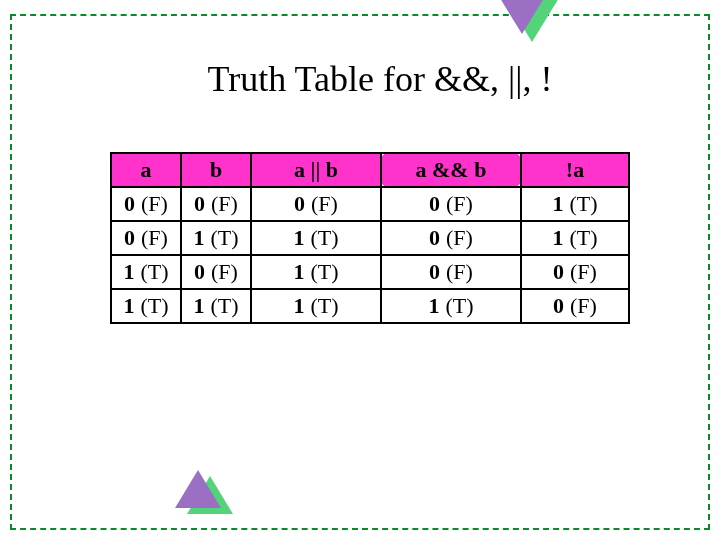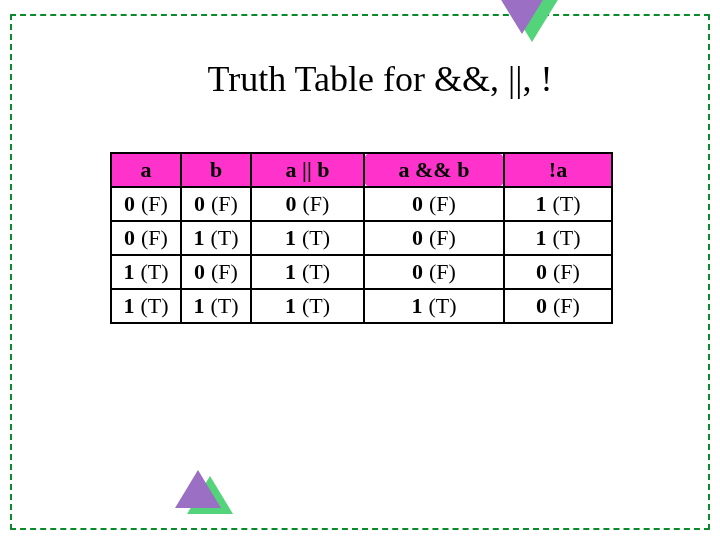--- a/index.html
+++ b/index.html
@@ -94,21 +94,21 @@
     padding: 3px 6px;
     height: 30px;
     box-sizing: border-box;
     white-space: nowrap;
   }
   th {
     font-weight: 700;
     background: #ff33cc;
   }
   .col-a, .col-b { width: 70px; }
-  .col-or { width: 113px; margin-top: 40px; }
+  .col-or { width: 130px; margin-top: 40px; }
   .col-and { width: 140px; border-radius: 7px; }
   .col-not { width: 108px; }
   td .v { font-weight: 700; margin-right: 6px; }
   td .p { font-weight: 400; }
 </style>
 </head>
 <body>
 
 <div class="frame"></div>
 

